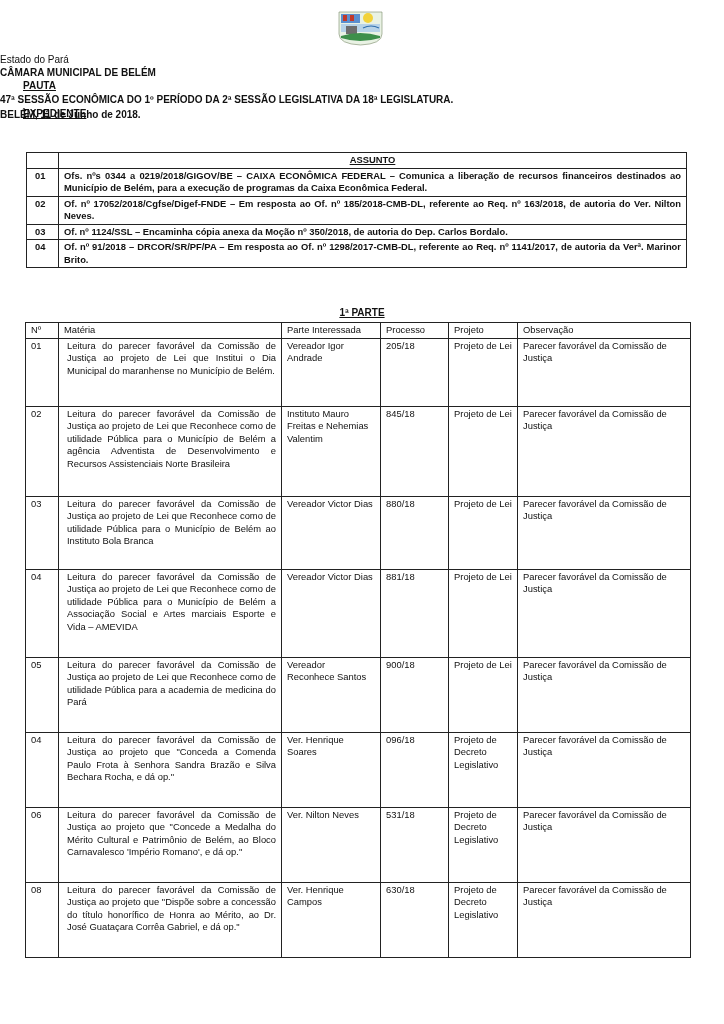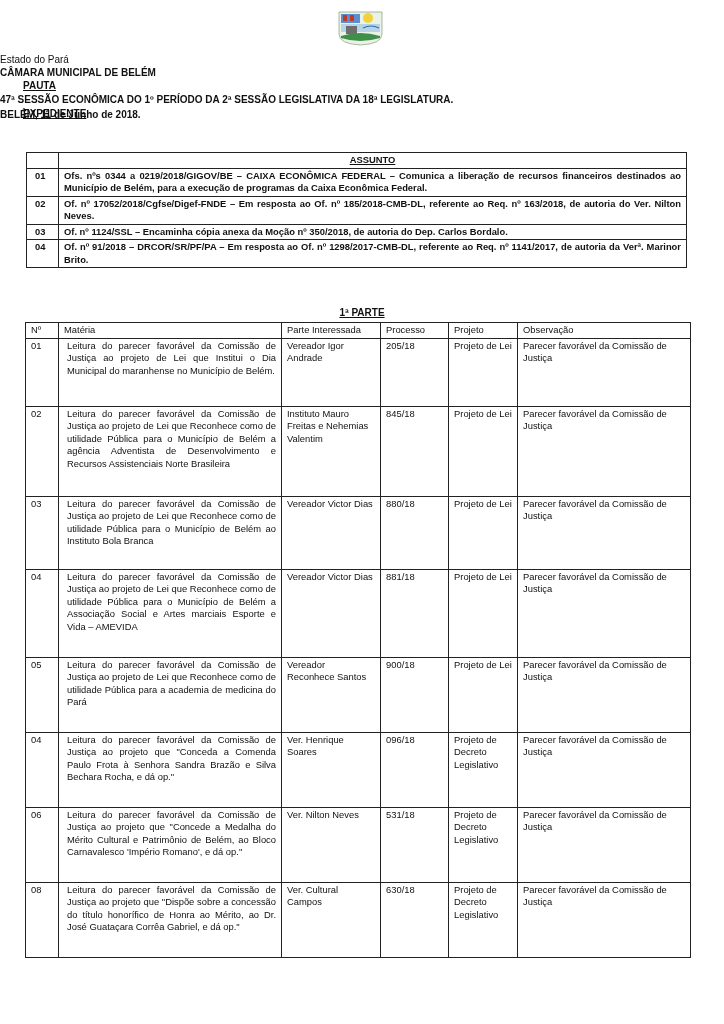--- a/index.html
+++ b/index.html
@@ -149,19 +149,19 @@
     <td>06</td>
     <td class="mat">Leitura do parecer favorável da Comissão de Justiça ao projeto que "Concede a Medalha do Mérito Cultural e Patrimônio de Belém, ao Bloco Carnavalesco 'Império Romano', e dá op."</td>
     <td>Ver. Nilton Neves</td>
     <td>531/18</td>
     <td>Projeto de Decreto Legislativo</td>
     <td>Parecer favorável da Comissão de Justiça</td>
   </tr>
   <tr style="height:75px">
     <td>08</td>
     <td class="mat">Leitura do parecer favorável da Comissão de Justiça ao projeto que "Dispõe sobre a concessão do título honorífico de Honra ao Mérito, ao Dr. José Guataçara Corrêa Gabriel, e dá op."</td>
-    <td>Ver. Cultural Campos</td>
+    <td>Ver. Henrique Campos</td>
     <td>630/18</td>
     <td>Projeto de Decreto Legislativo</td>
     <td>Parecer favorável da Comissão de Justiça</td>
   </tr>
 </tbody>
   </table>
 
 </body></html>

